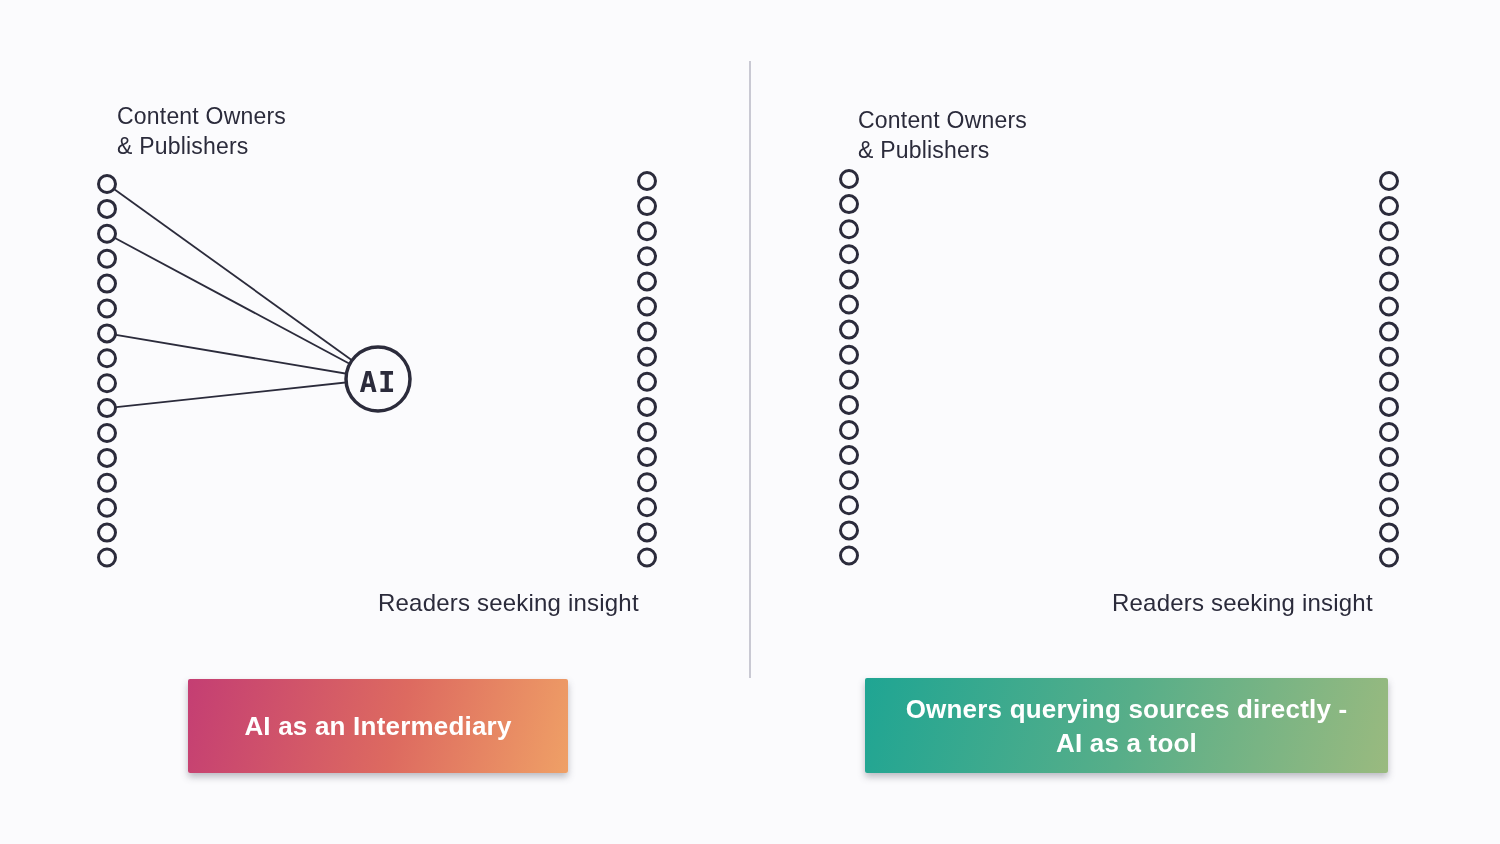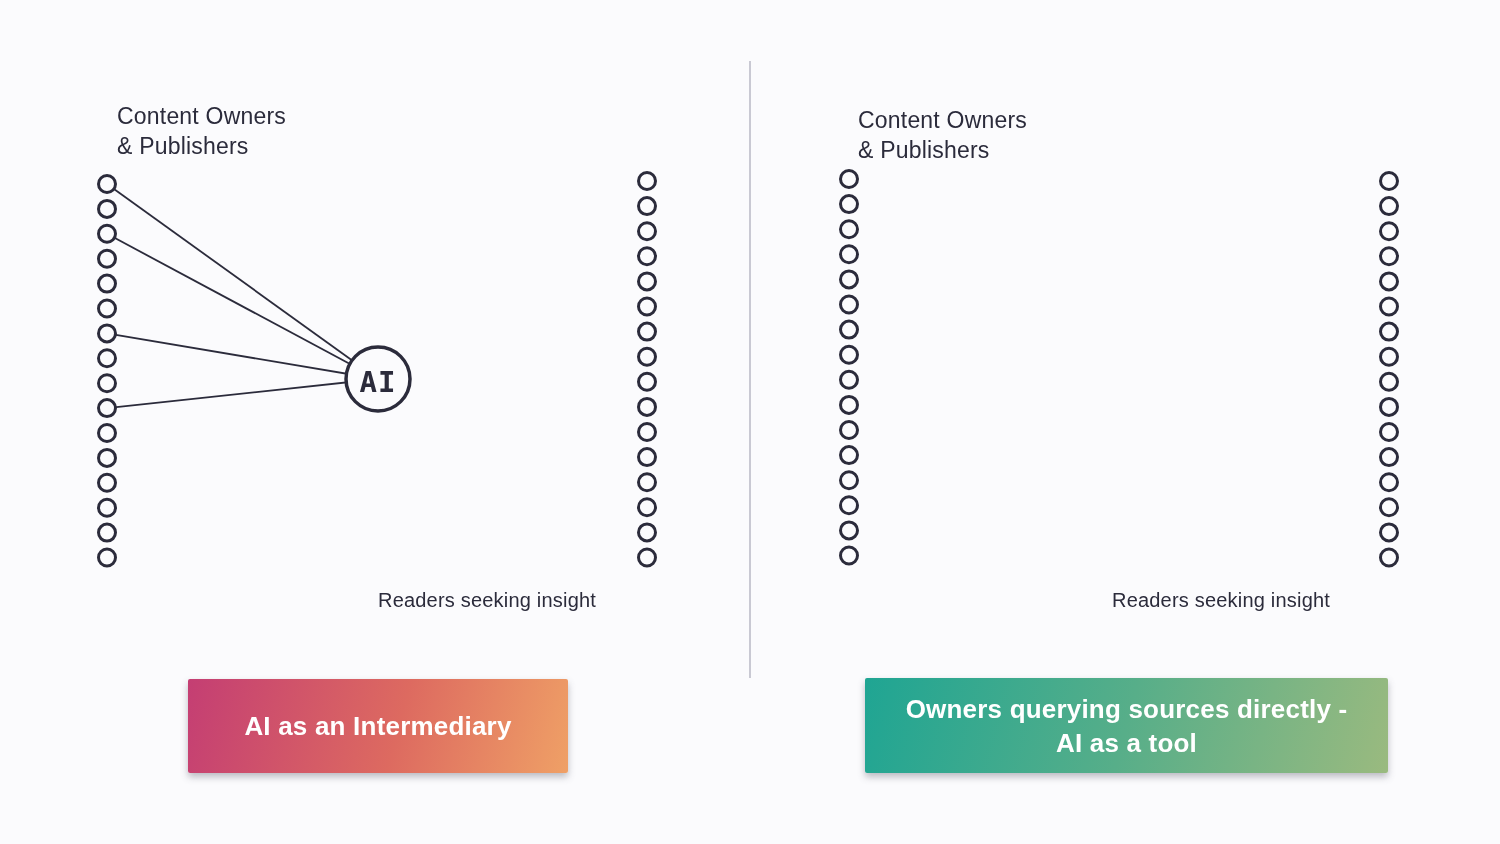--- a/index.html
+++ b/index.html
@@ -30,21 +30,21 @@
     font-weight: 500;
     color: #2b2b3b;
     white-space: pre-line;
     letter-spacing: 0.2px;
     margin-left: 16px;
   }
   #pub-left  { left: 101px; top: 101px; }
   #pub-right { left: 842px; top: 105px; }
   .readers-label {
     position: absolute;
-    font-size: 20px;
+    font-size: 24px;
     font-weight: 500;
     color: #2b2b3b;
     white-space: nowrap;
     letter-spacing: 0.2px;
   }
   #readers-left  { left: 378px;  top: 589px; }
   #readers-right { left: 1112px; top: 589px; }
   .ai-label {
     position: absolute;
     transform: translate(-50%, -54%);

